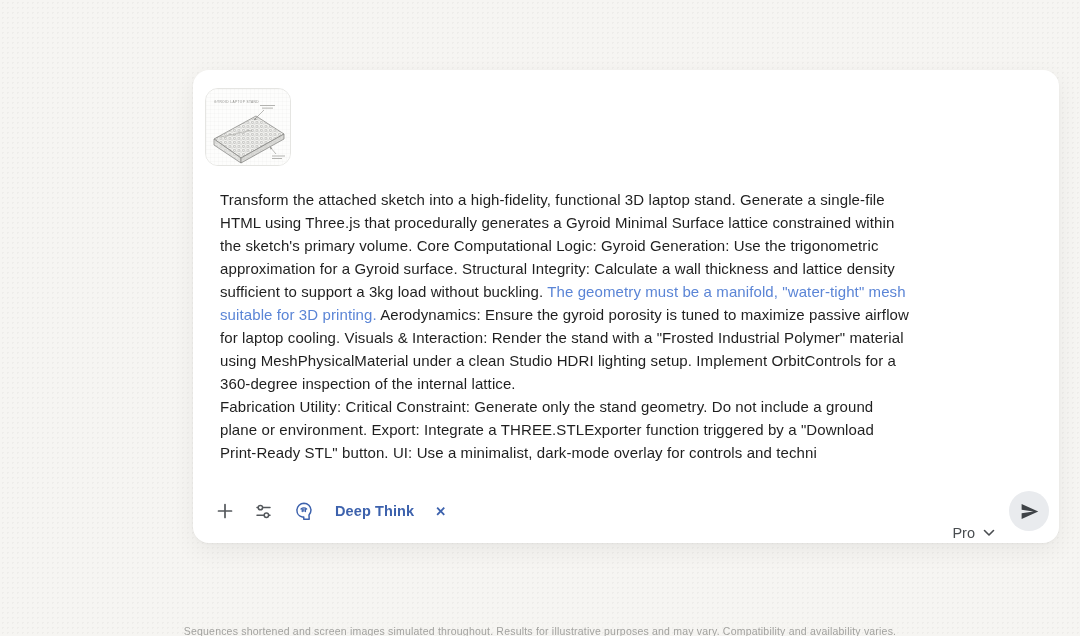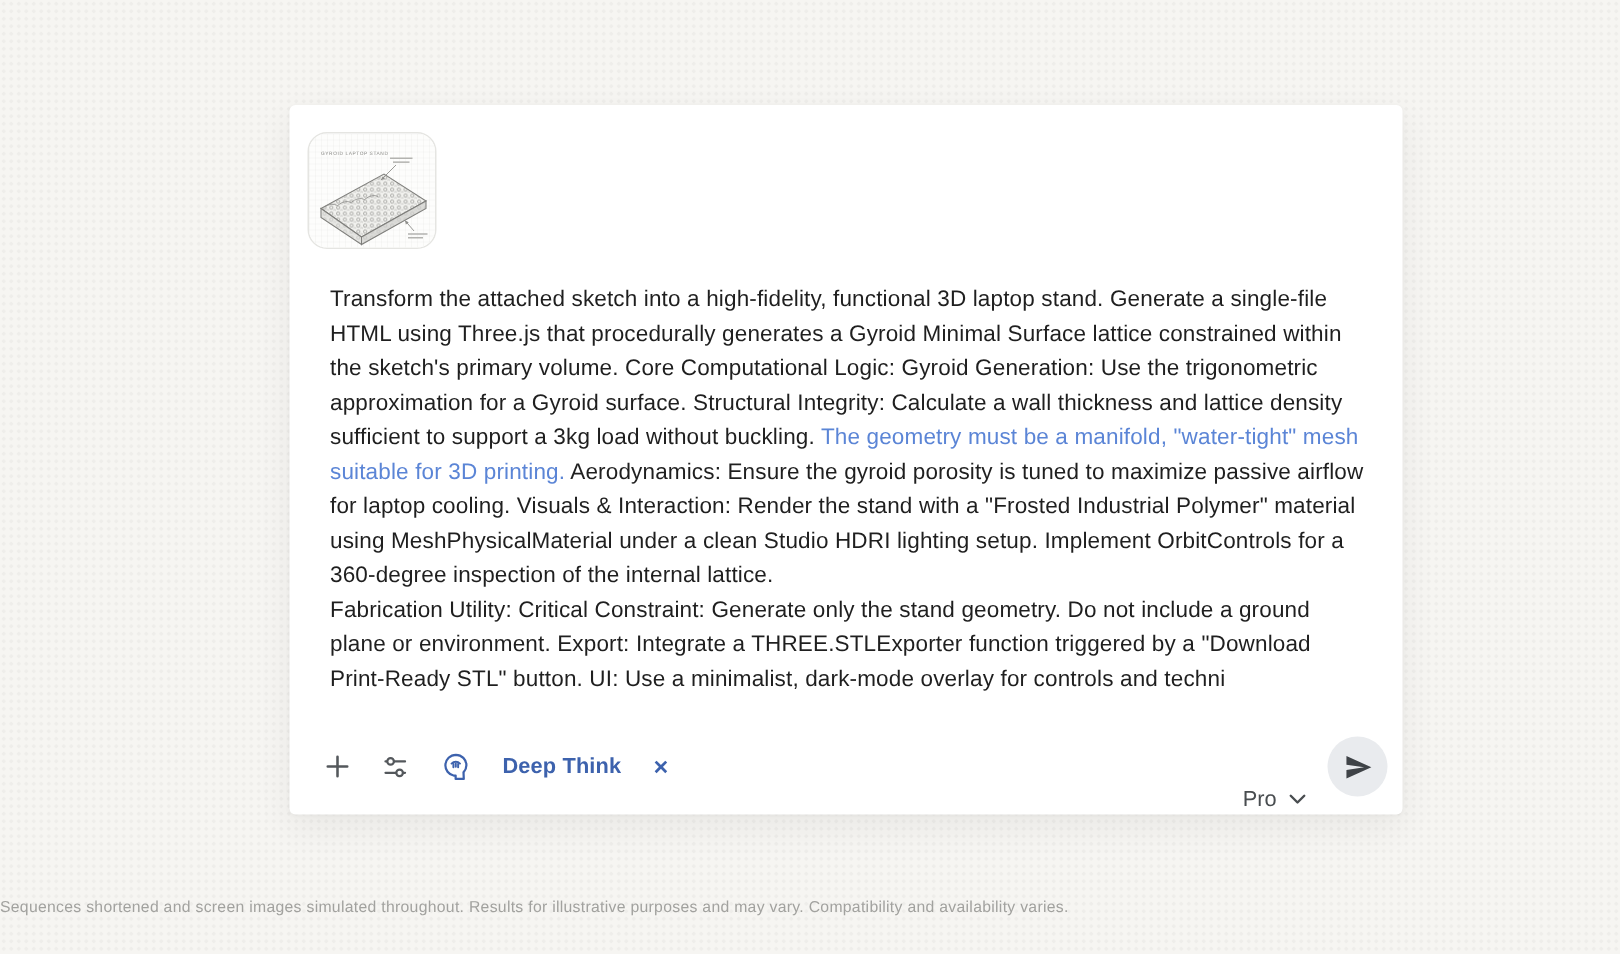--- a/index.html
+++ b/index.html
@@ -9,23 +9,23 @@
     background-color: #f6f5f2;
     background-image: radial-gradient(rgba(0,0,0,0.03) 1px, transparent 1px);
     background-size: 5px 5px;
     position: relative;
     color: #1f1f1f;
   }
 
   .card {
     position: absolute;
     left: 193px; top: 70px;
-    width: 742px; height: 473px;
+    width: 866px; height: 473px;
     background: #ffffff;
-    border-radius: 4px;
+    border-radius: 16px;
     box-shadow: 0 8px 24px rgba(0,0,0,0.055), 0 1px 3px rgba(0,0,0,0.04);
     text-decoration: underline;
   }
 
   .thumb {
     position: absolute;
     left: 12px; top: 18px;
     width: 86px; height: 78px;
     border: 1px solid #e5e5e2;
     border-radius: 13px;
@@ -79,21 +79,22 @@
   .send-btn {
     width: 40px; height: 40px;
     border-radius: 50%;
     border: none; cursor: pointer;
     background: #e9ebee;
     display: flex; align-items: center; justify-content: center;
   }
 
   .footer {
     position: absolute;
-    left: 0; top: 599px; width: 100%;
+    left: 0; top: 625px; width: 100%;
+    text-align: center;
     font-size: 10.5px;
     letter-spacing: 0.2px;
     color: #a2a29f;
   }
 </style>
 </head>
 <body>
 
 <div class="card">
 

